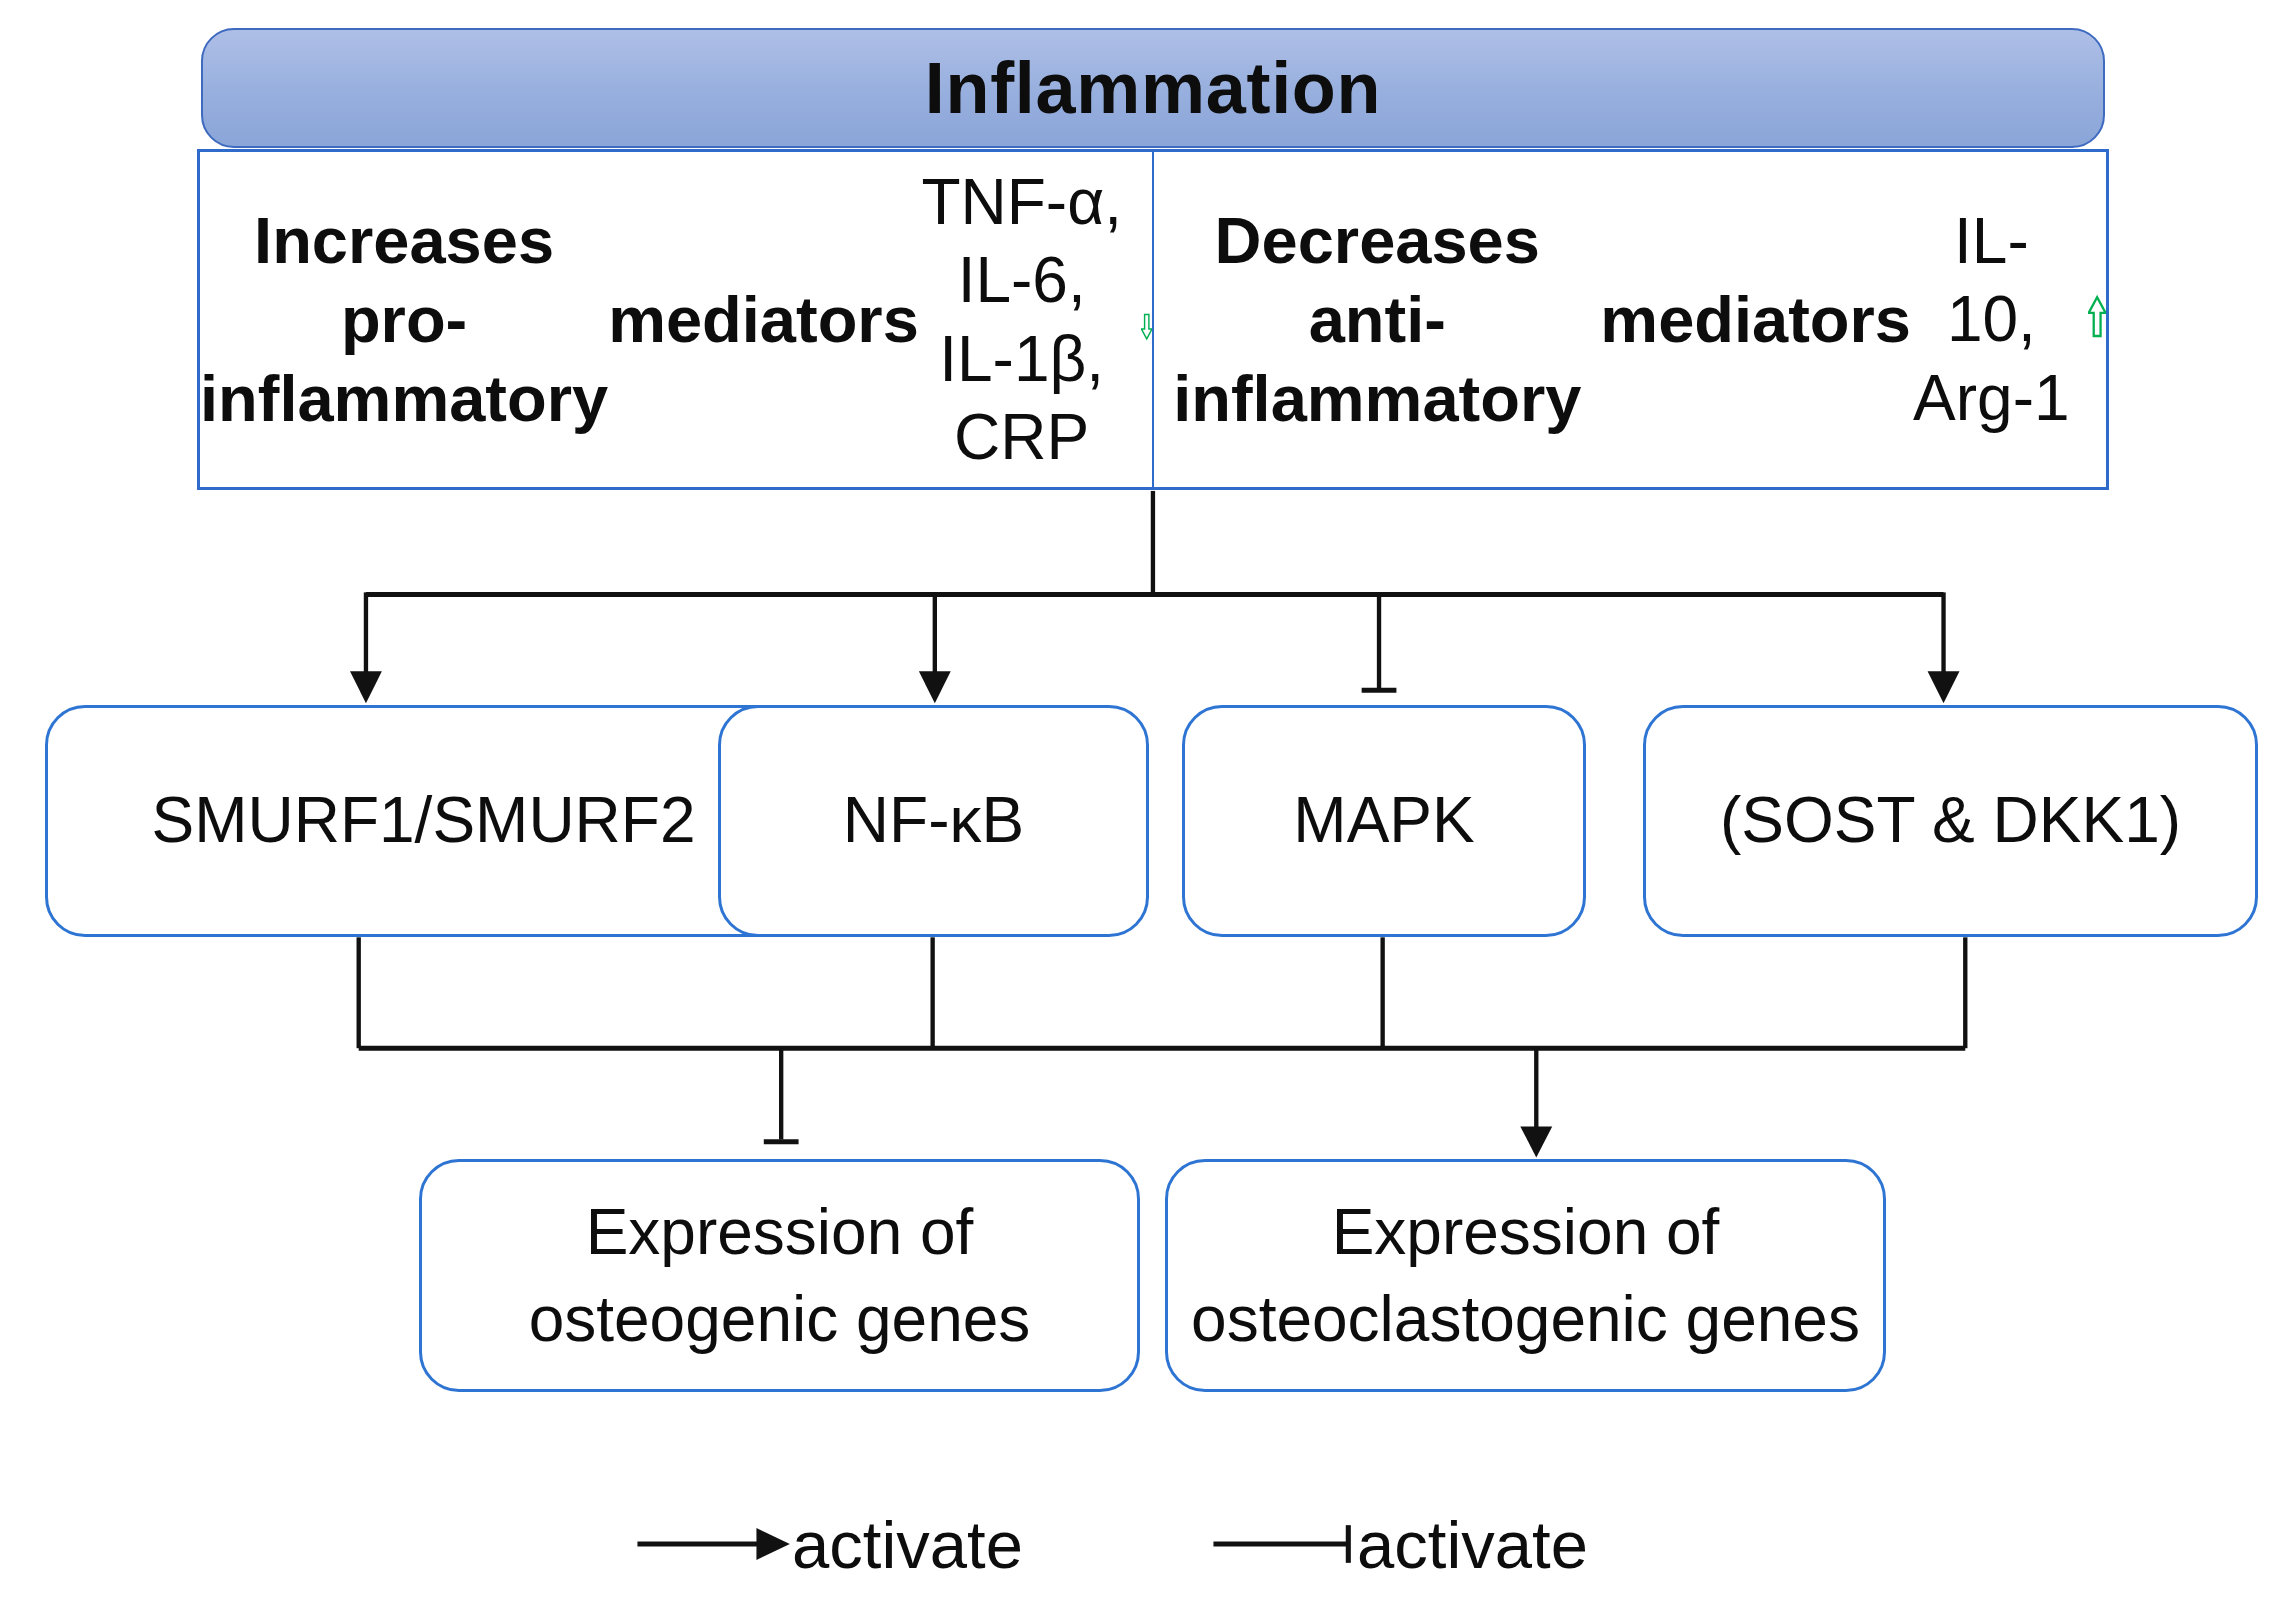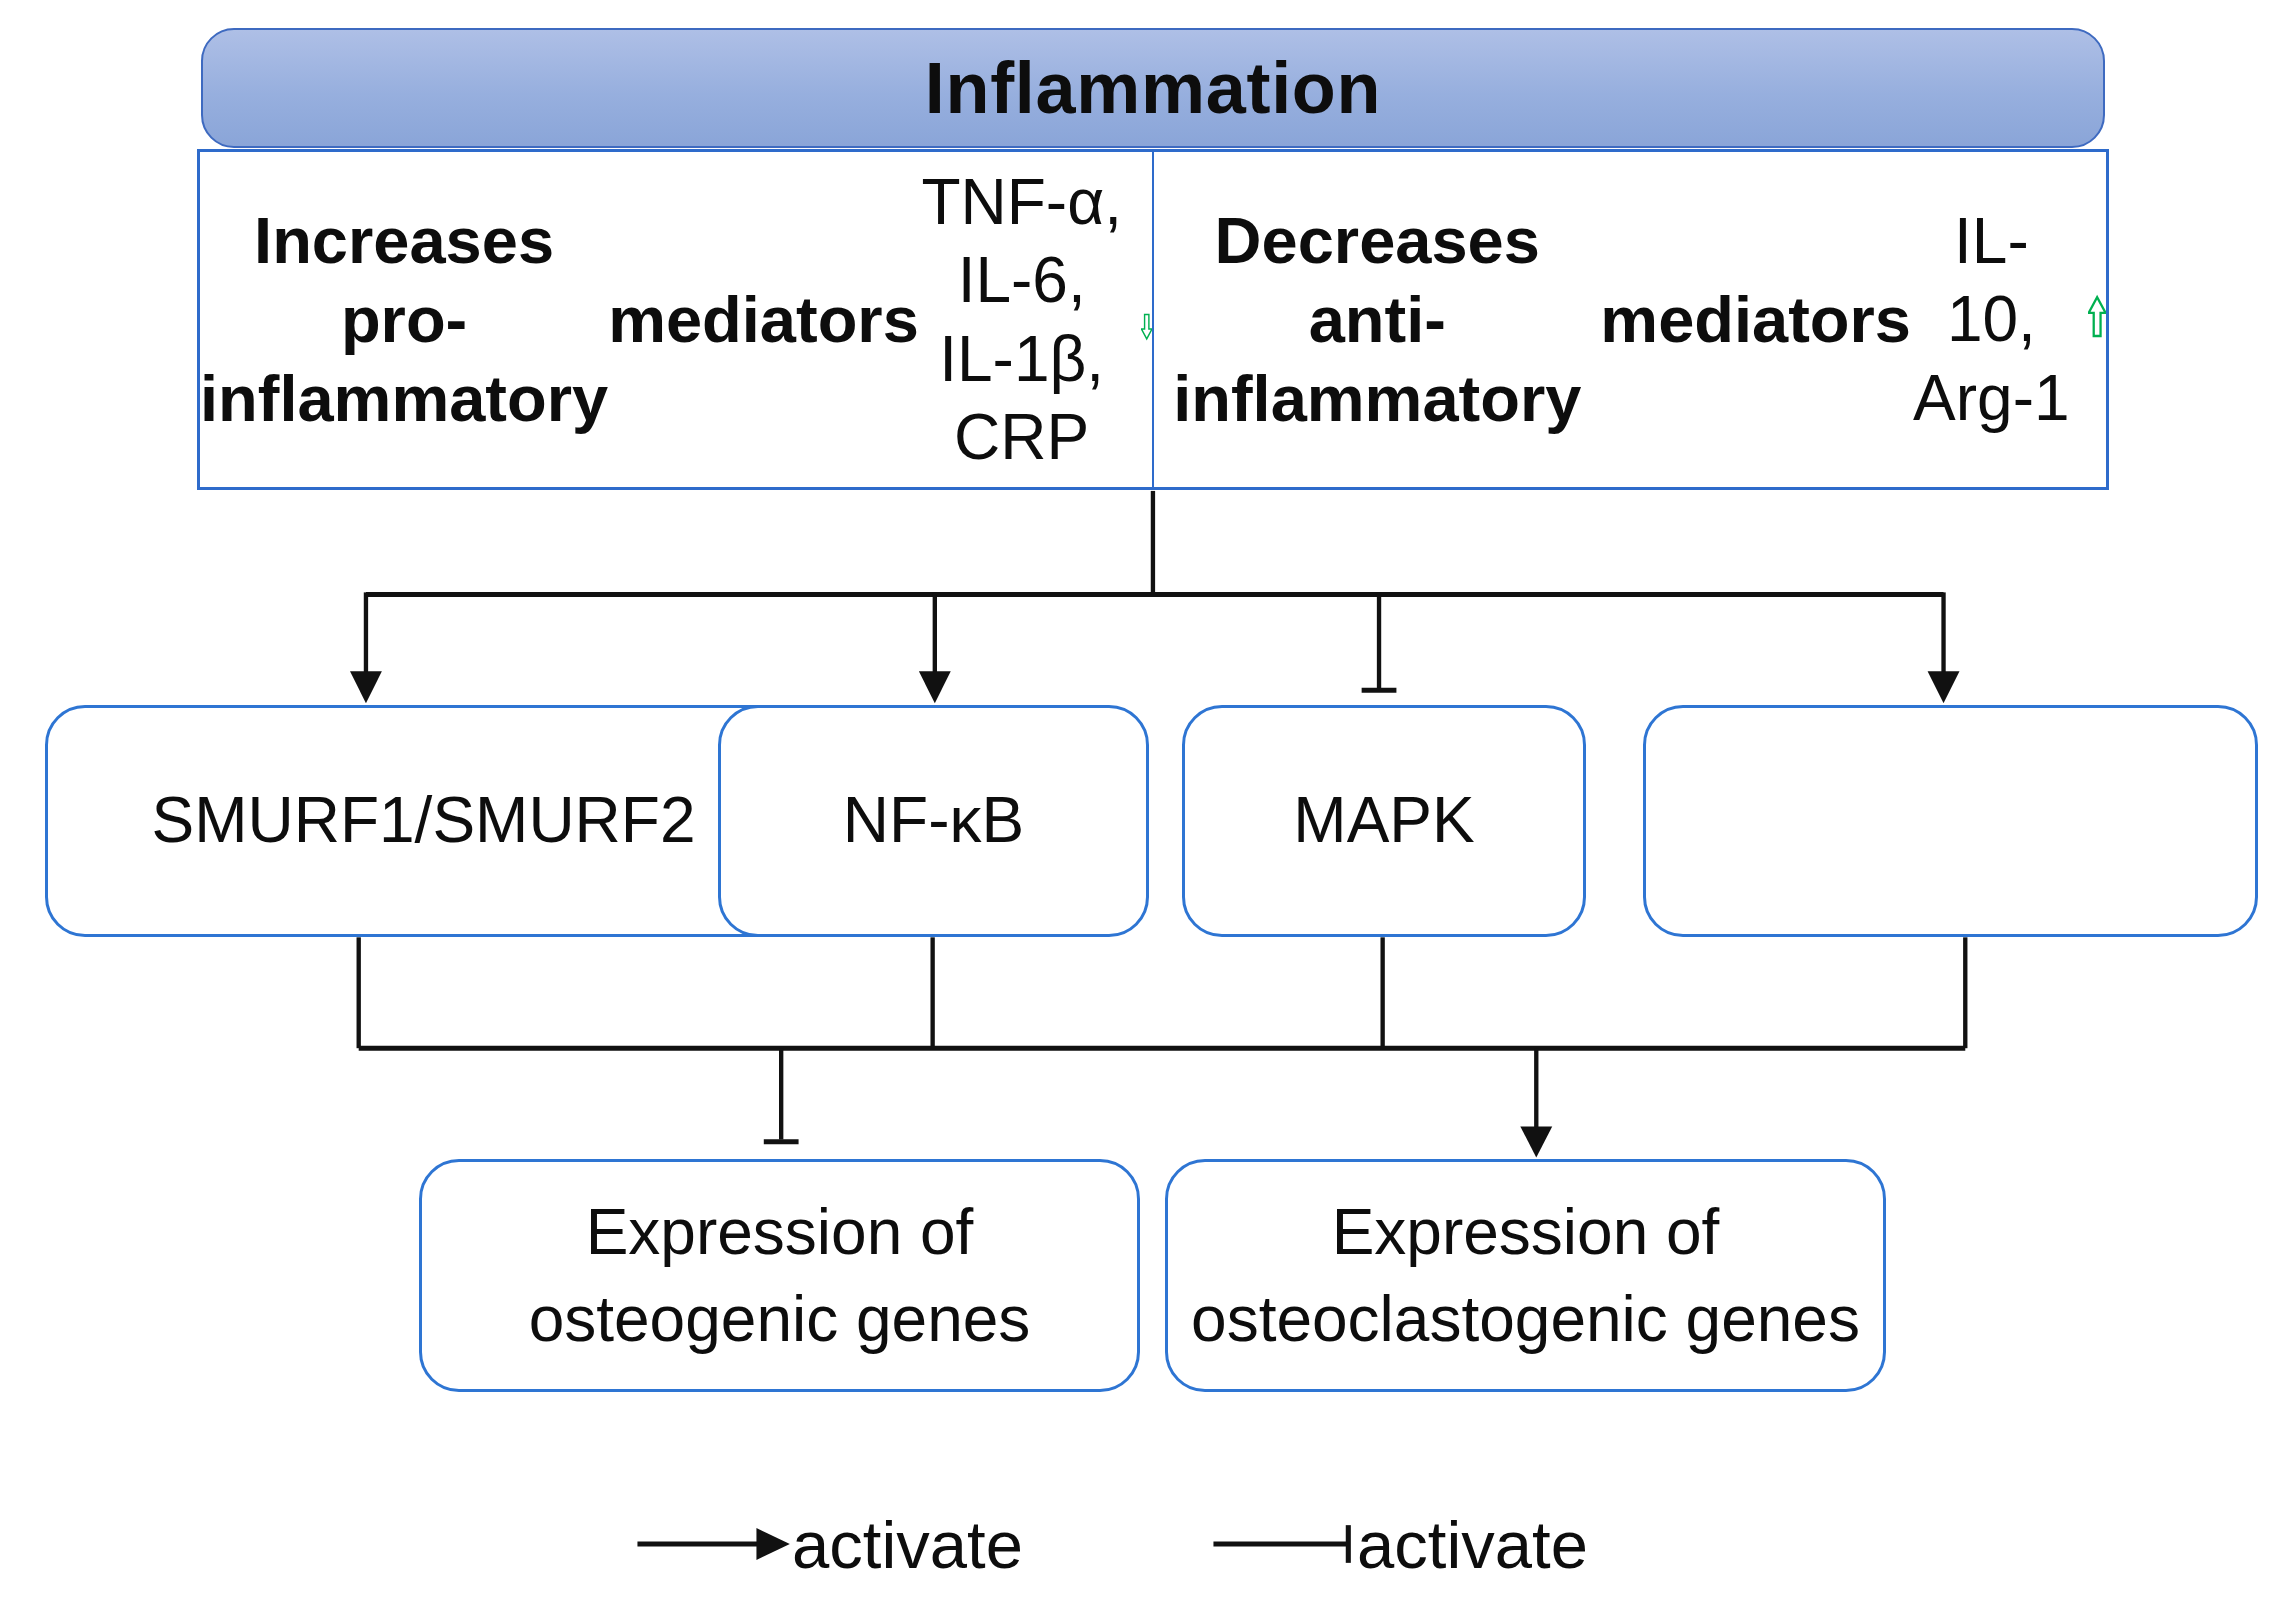--- a/index.html
+++ b/index.html
@@ -139,20 +139,21 @@
   <div class="node node-smurf">
     <span>SMURF1/SMURF2</span>
   </div>
   <div class="node node-nfkb">
     <span>NF-κB</span>
   </div>
   <div class="node node-mapk">
     <span>MAPK</span>
   </div>
   <div class="node node-wnt">
+    <span>(SOST &amp; DKK1)</span>
   </div>
 
   <div class="outcome outcome-osteogenic">
     <span>Expression of</span>
     <span>osteogenic genes</span>
   </div>
   <div class="outcome outcome-osteoclastogenic">
     <span>Expression of</span>
     <span>osteoclastogenic genes</span>
   </div>

